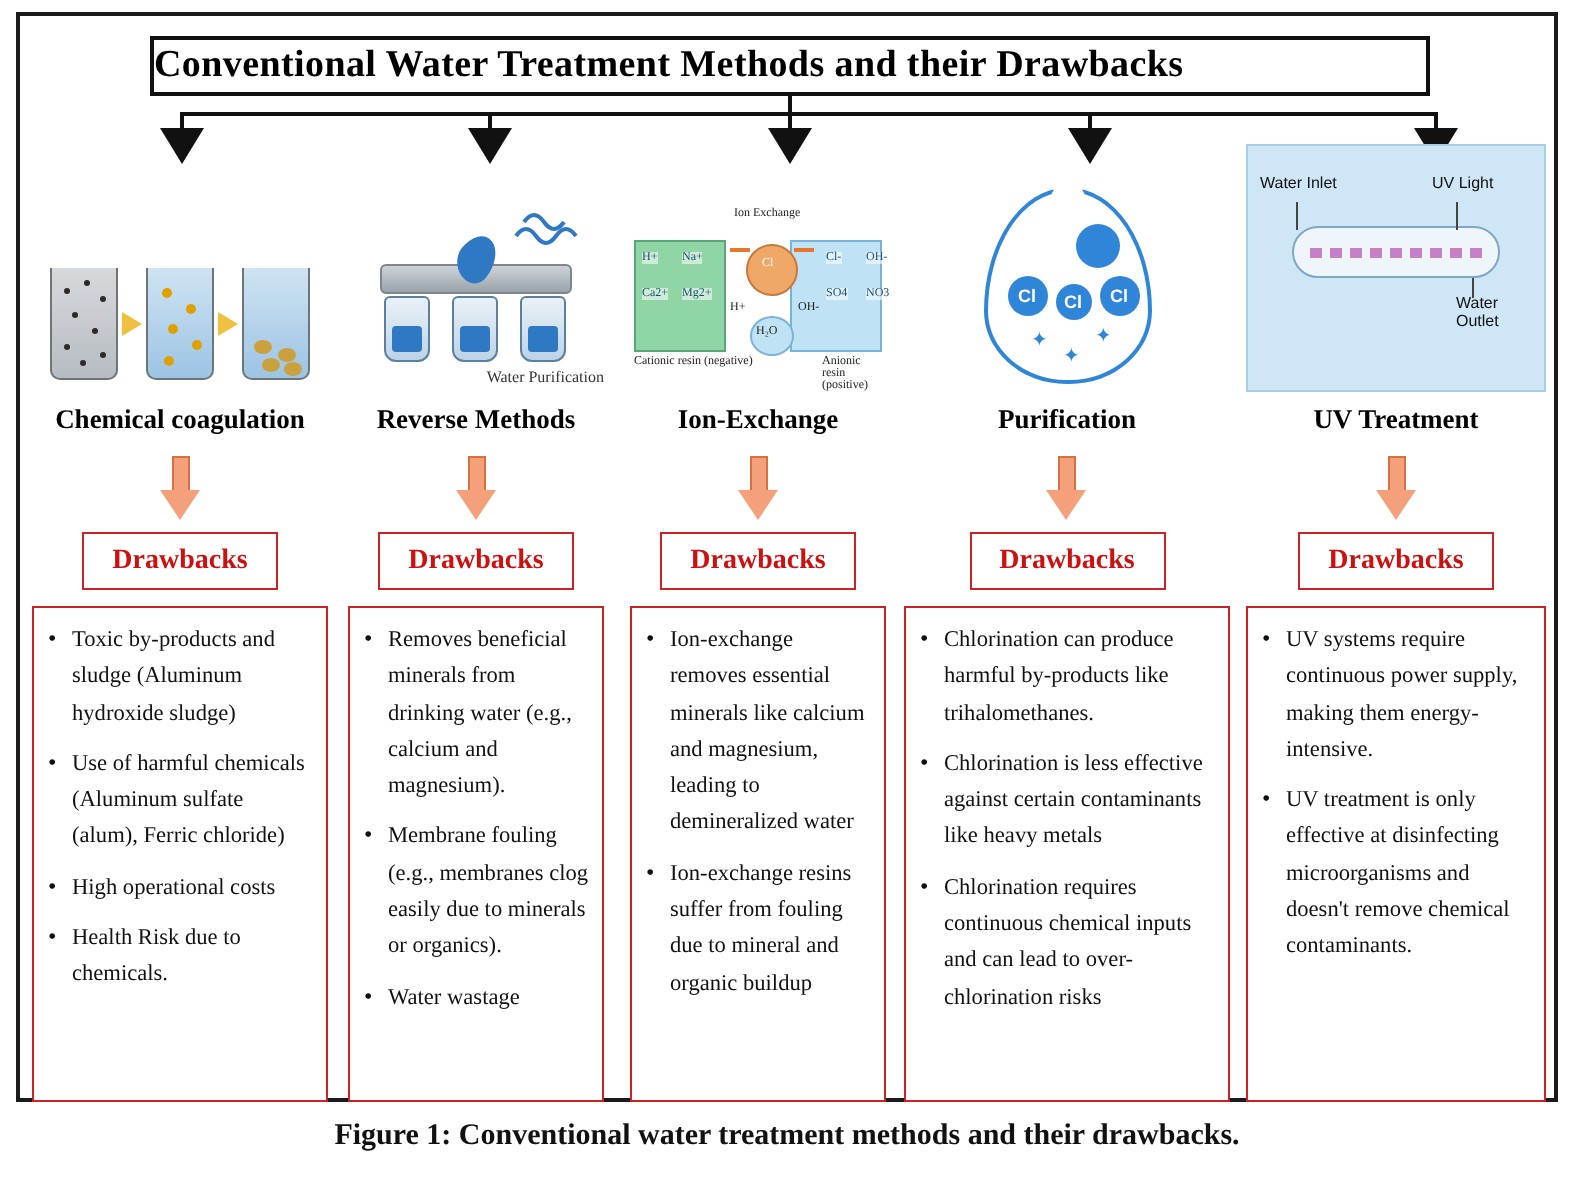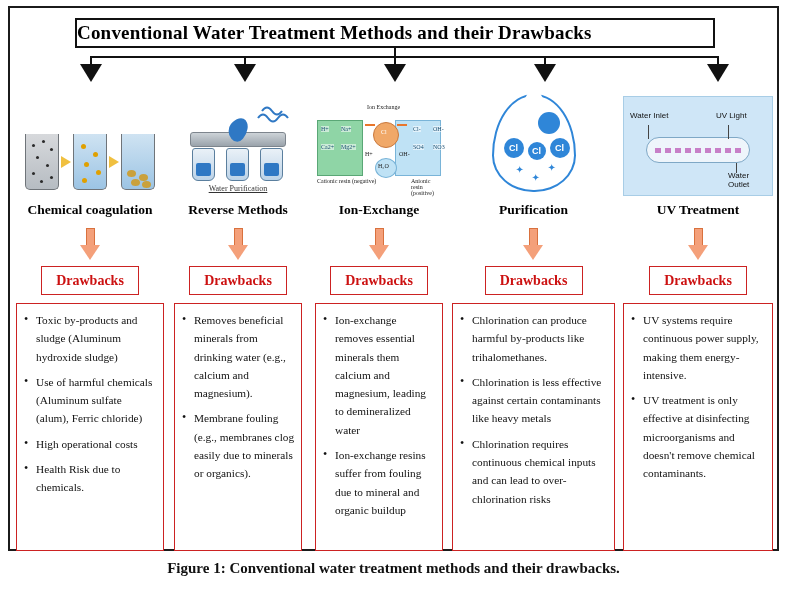--- a/index.html
+++ b/index.html
@@ -226,21 +226,21 @@
     border: 1px solid #5b7f9e; border-radius: 3px 3px 6px 6px; box-sizing: border-box;
   }
   .ro-filter:after {
     content:""; position:absolute; left:3px; top:14px; width:15px; height:13px;
     background:#2f78c4; border-radius:2px;
   }
   .ro-f1 { left: 18px; }
   .ro-f2 { left: 52px; }
   .ro-f3 { left: 86px; }
   .ro-wave { position: absolute; left: 82px; top: 6px; width: 40px; height: 22px; }
-  .ro-cap { position:absolute; left:0; top:88px; width:128px; text-align:center; font-size:8px; color:#333;text-decoration:underline; }
+  .ro-cap { position:absolute; left:0; top:88px; width:128px; text-align:right; font-size:8px; color:#333; }
   
   .ionx { position: relative; width: 140px; height: 100px; background: #ffffff; }
   .ion-left {
     position: absolute; left: 2px; top: 24px; width: 46px; height: 56px;
     background: #8fd5a6; border: 1px solid #5aa776; box-sizing: border-box;
   }
   .ion-right {
     position: absolute; right: 2px; top: 24px; width: 46px; height: 56px;
     background: #bfe2f5; border: 1px solid #79b4d8; box-sizing: border-box;
   }
@@ -273,21 +273,21 @@
     position: absolute; border-radius: 50%; background: #2f86d8; color: #fff;
     font-size: 9px; font-weight: bold; display: flex; align-items: center;
     justify-content: center; font-family: "Liberation Sans", sans-serif;
   }
   .gear {
     position: absolute; left: 44px; top: 16px; width: 22px; height: 22px;
     border-radius: 50%; background: #2f86d8;
   }
   .spark { position: absolute; color: #2f86d8; font-size: 10px; }
   
-  .uv { position: relative; width: 150px; height: 100px; background: #cfe6f7; border: 1px solid #a8cde6; box-sizing: border-box; }
+  .uv { position: relative; width: 150px; height: 124px; background: #cfe6f7; border: 1px solid #a8cde6; box-sizing: border-box; }
   .uv-tube {
     position: absolute; left: 22px; top: 40px; width: 104px; height: 26px;
     background: #eef5fb; border: 1px solid #7fa8c6; border-radius: 13px; box-sizing: border-box;
   }
   .uv-tube:after {
     content:""; position:absolute; left:8px; top:10px; width:88px; height:5px;
     background: repeating-linear-gradient(90deg,#c77fc7 0 6px, #eef5fb 6px 10px);
   }
   .uv-lbl { position: absolute; font-size: 8px; color: #111; font-family: "Liberation Sans", sans-serif; }
   .uv-line { position: absolute; background: #444; }
@@ -389,20 +389,21 @@
         <div class="shaft"></div>
           <div class="head"></div>
       </div>
       <div class="drawbacks-pill" style="width:98px;">
         <span>Drawbacks</span>
       </div>
       <div class="list-box" style="height:248px;">
         <ul>
           <li>Removes beneficial minerals from drinking water (e.g., calcium and magnesium).</li>
           <li>Membrane fouling (e.g., membranes clog easily due to minerals or organics).</li>
+          <li>Water wastage</li>
         </ul>
       </div>
     </div>
 
     <div class="col" style="left:305px; width:128px;">
       <div class="art">
         <div class="ionx">
           <div class="ion-tag" style="left:52px; top:8px;">Ion Exchange</div>
           <div class="ion-left"></div>
           <div class="ion-right"></div>
@@ -429,21 +430,21 @@
       <div class="method-label">Ion-Exchange</div>
       <div class="orange-arrow">
         <div class="shaft"></div>
           <div class="head"></div>
       </div>
       <div class="drawbacks-pill" style="width:98px;">
         <span>Drawbacks</span>
       </div>
       <div class="list-box" style="height:248px;">
         <ul>
-          <li>Ion-exchange removes essential minerals them calcium and magnesium, leading to demineralized water</li>
+          <li>Ion-exchange removes essential minerals like calcium and magnesium, leading to demineralized water</li>
           <li>Ion-exchange resins suffer from fouling due to mineral and organic buildup</li>
         </ul>
       </div>
     </div>
 
     <div class="col" style="left:442px; width:163px;">
       <div class="art">
         <div class="chlor">
           <div class="chlor-drop">
             <div class="gear"></div>

